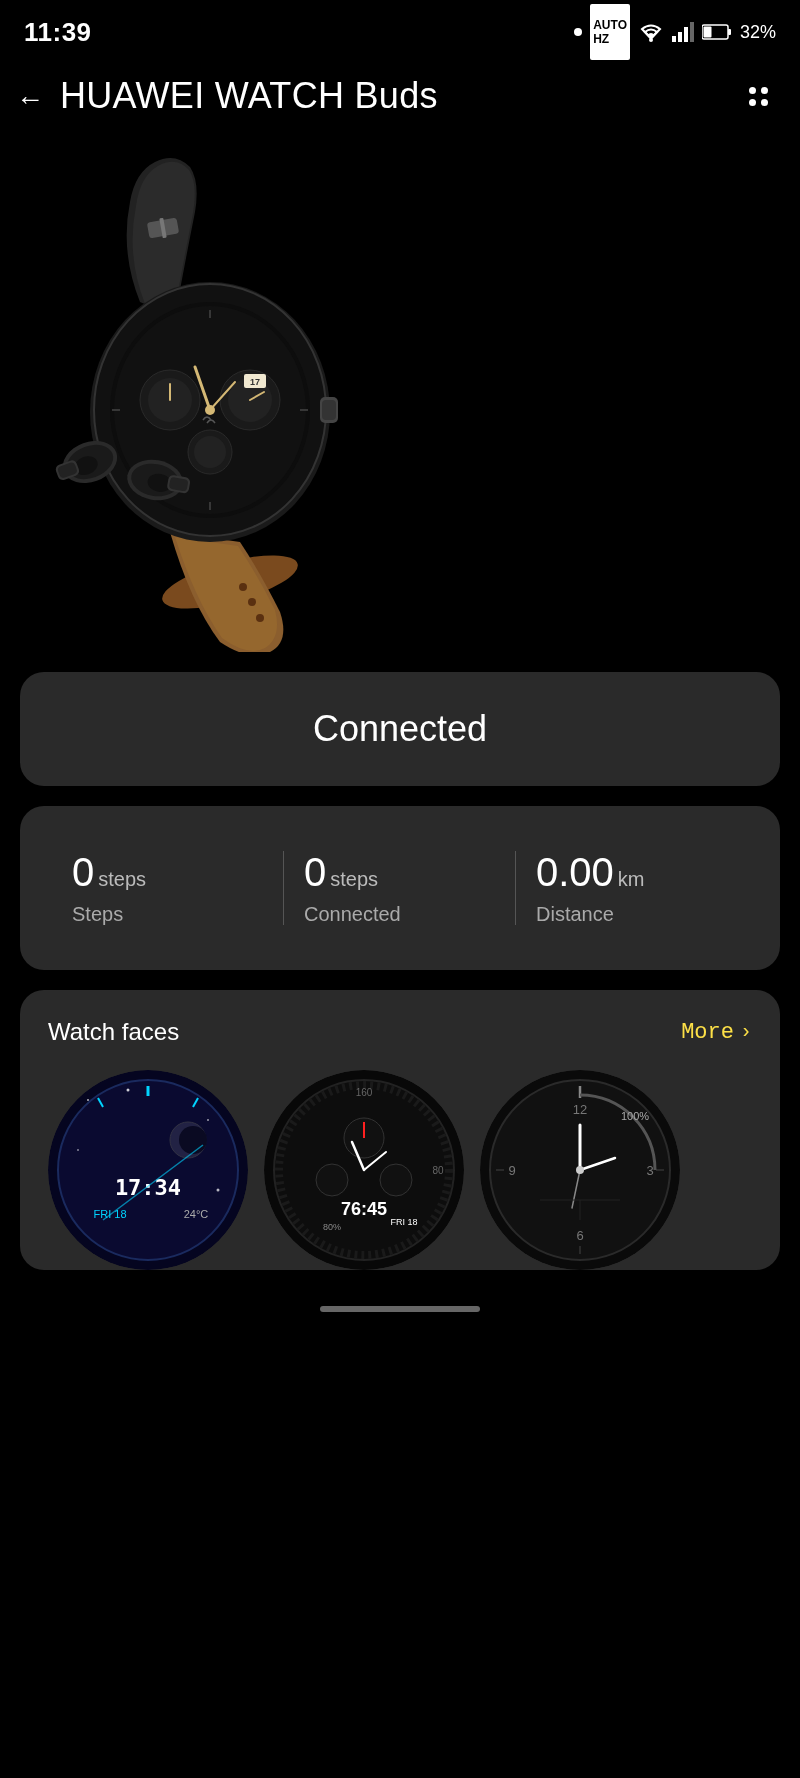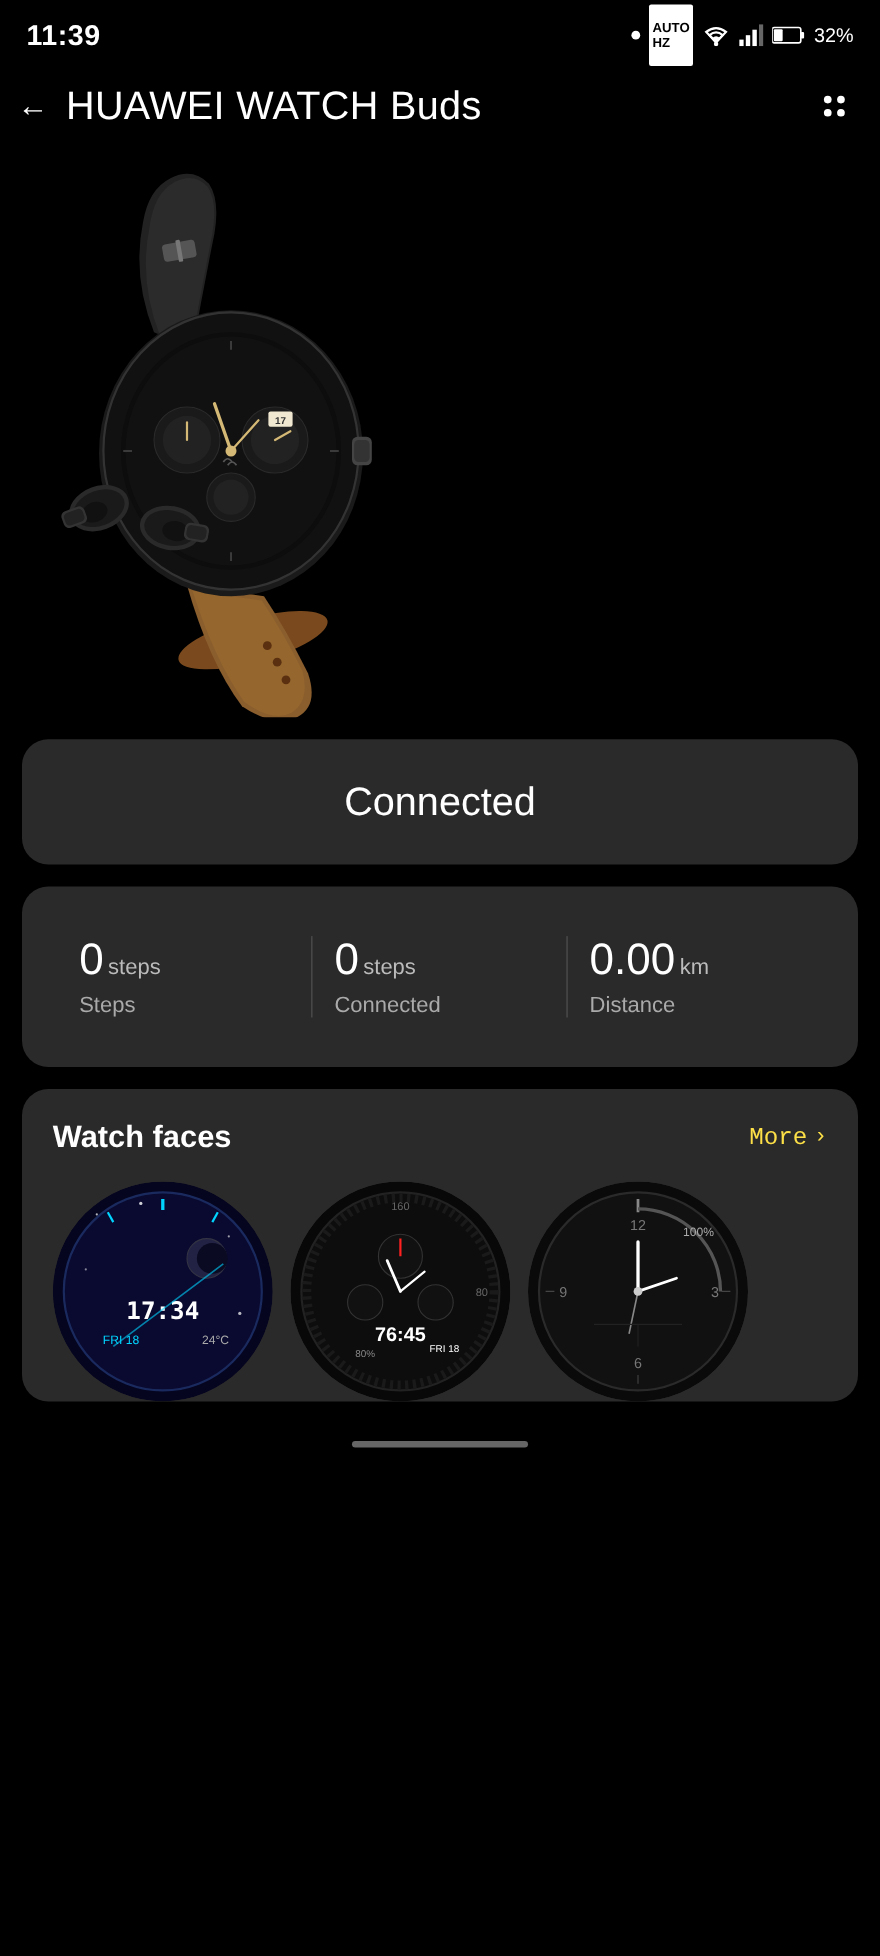--- a/index.html
+++ b/index.html
@@ -200,22 +200,22 @@
     .watch-faces-card {
       padding: 28px 28px 0 28px;
     }
     .watch-faces-header {
       display: flex;
       justify-content: space-between;
       align-items: center;
       margin-bottom: 24px;
     }
     .watch-faces-title {
-      font-size: 28px;
-      font-weight: 700;
+      font-size: 24px;
+      font-weight: 400;
     }
     .more-link {
       font-size: 22px;
       color: #fde047;
       display: flex;
       align-items: flex-start;
       gap: 6px;
       cursor: pointer;
       font-family: Liberation Mono, monospace;
     }

